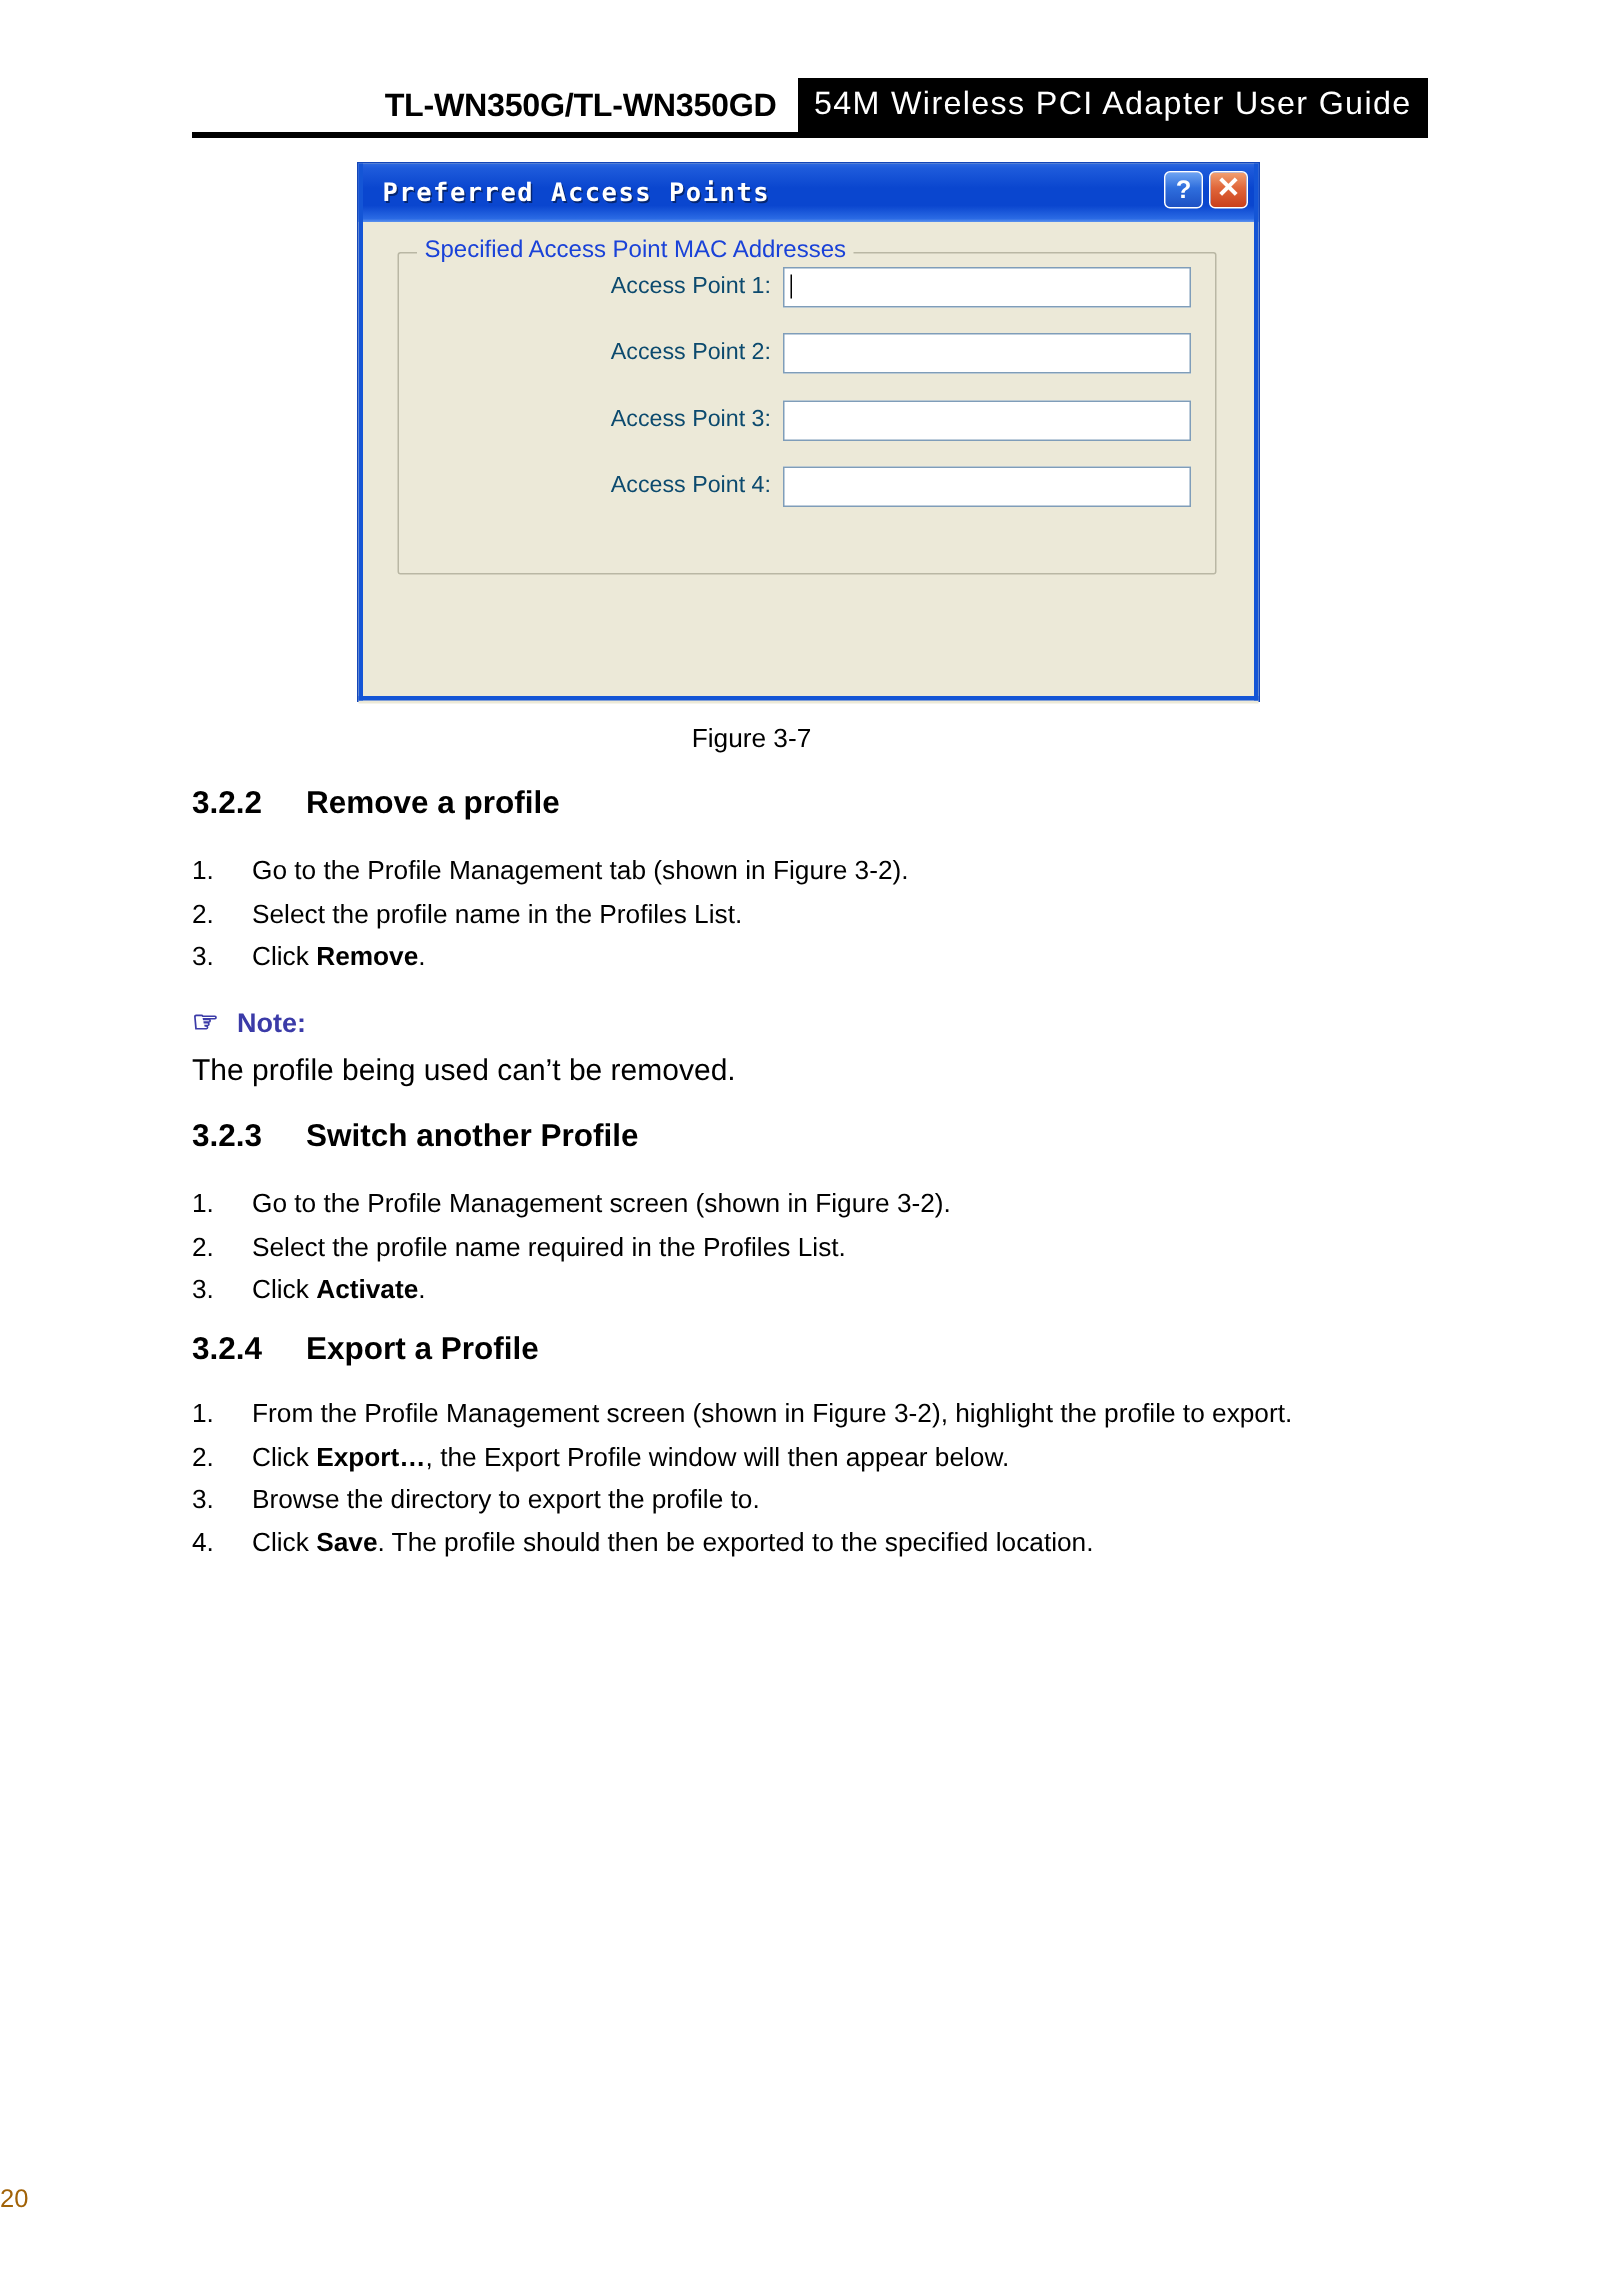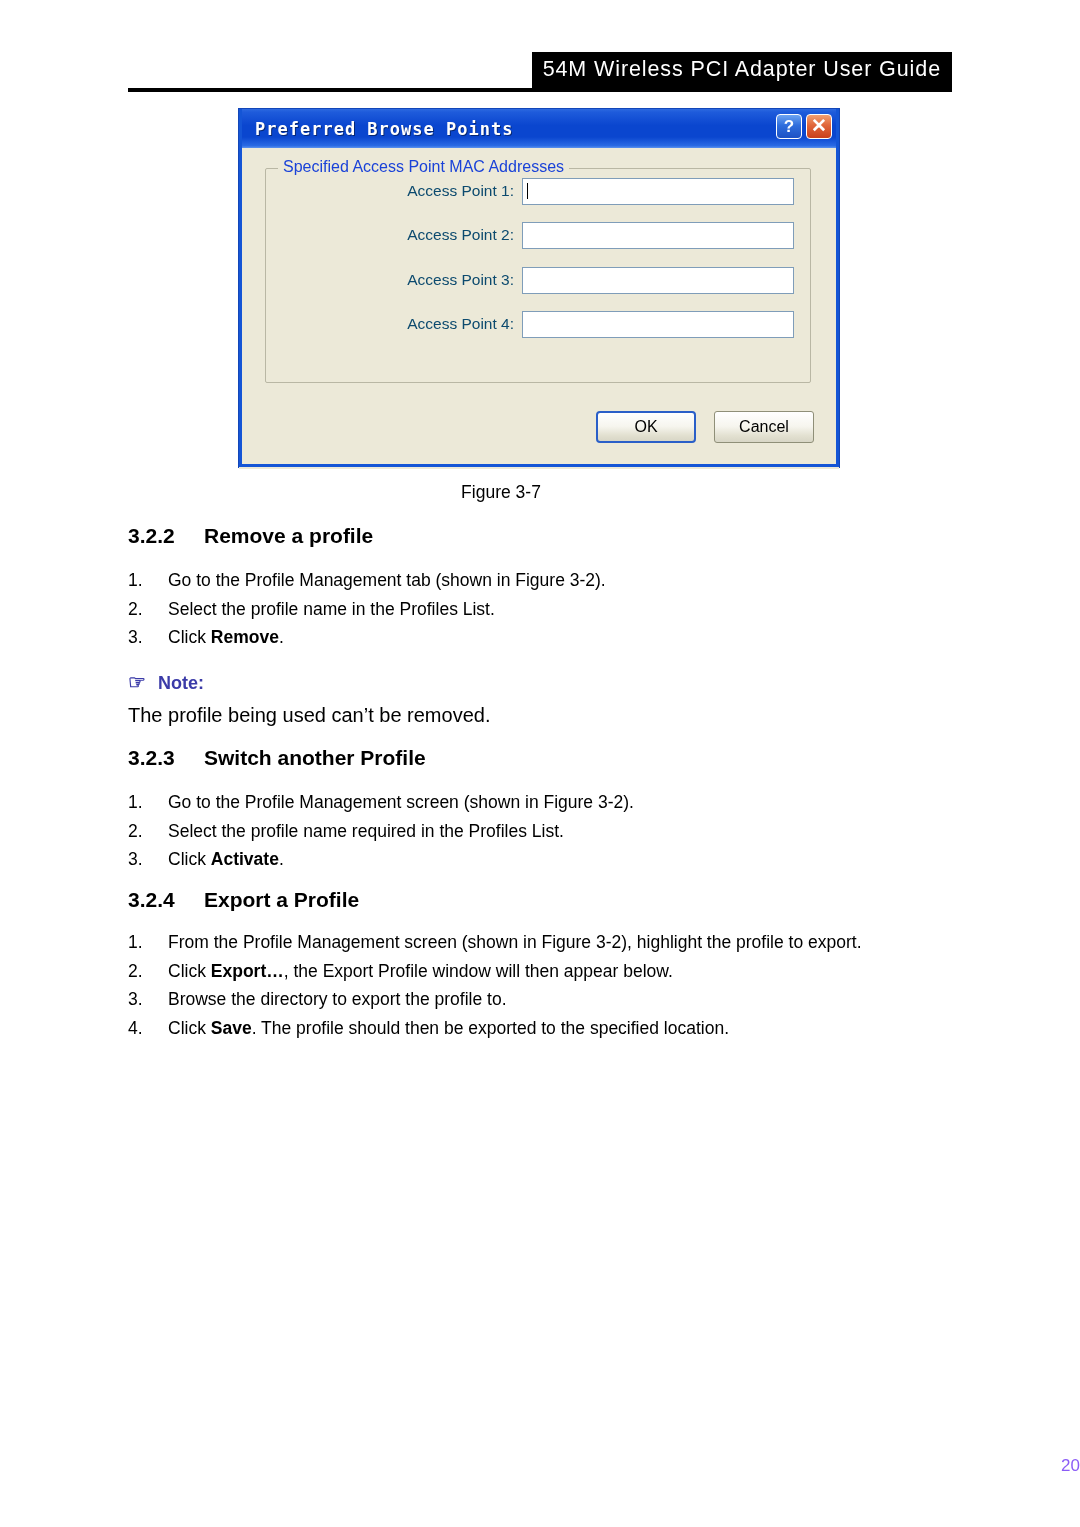--- a/index.html
+++ b/index.html
@@ -293,38 +293,39 @@
     color: #000000;
     font-size: 20px;
     margin-top: 10px;
   }
 
   .page-number {
     position: absolute;
     left: 0;
     top: 1456px;
     width: 1080px;
-    text-align: right;
+    text-align: left;
     font-size: 17px;
-    color: #8b5cf6;
+    color: #a16207;
   }
 </style>
 </head>
 <body>
 
 <div class="page-header">
   <div class="header-row">
+    <div class="header-model">TL-WN350G/TL-WN350GD</div>
     <div class="header-band">54M Wireless PCI Adapter User Guide</div>
   </div>
   <div class="header-rule"></div>
 </div>
 
 <div class="dialog">
   <div class="titlebar">
-    <div class="titlebar-text">Preferred Browse Points</div>
+    <div class="titlebar-text">Preferred Access Points</div>
     <div class="titlebar-buttons">
       <div class="tb-btn tb-help">
         <span>?</span>
       </div>
       <div class="tb-btn tb-close">
         <span class="x-glyph">✕</span>
       </div>
     </div>
   </div>
 
@@ -348,24 +349,20 @@
         <div class="field-label">Access Point 3:</div>
         <div class="field-input"></div>
       </div>
 
       <div class="field-row" style="top:155px;">
         <div class="field-label">Access Point 4:</div>
         <div class="field-input"></div>
       </div>
     </div>
 
-    <div class="dialog-buttons">
-      <div class="dlg-btn default">OK</div>
-      <div class="dlg-btn">Cancel</div>
-    </div>
   </div>
   <div class="dialog-frame"></div>
 </div>
 
 <div class="figure-caption">Figure 3-7</div>
 
 <div class="section-heading" style="top:524px;">
   <span class="num">3.2.2</span><span>Remove a profile</span>
 </div>
 <div class="steps" id="steps-0" style="top:566px;">

